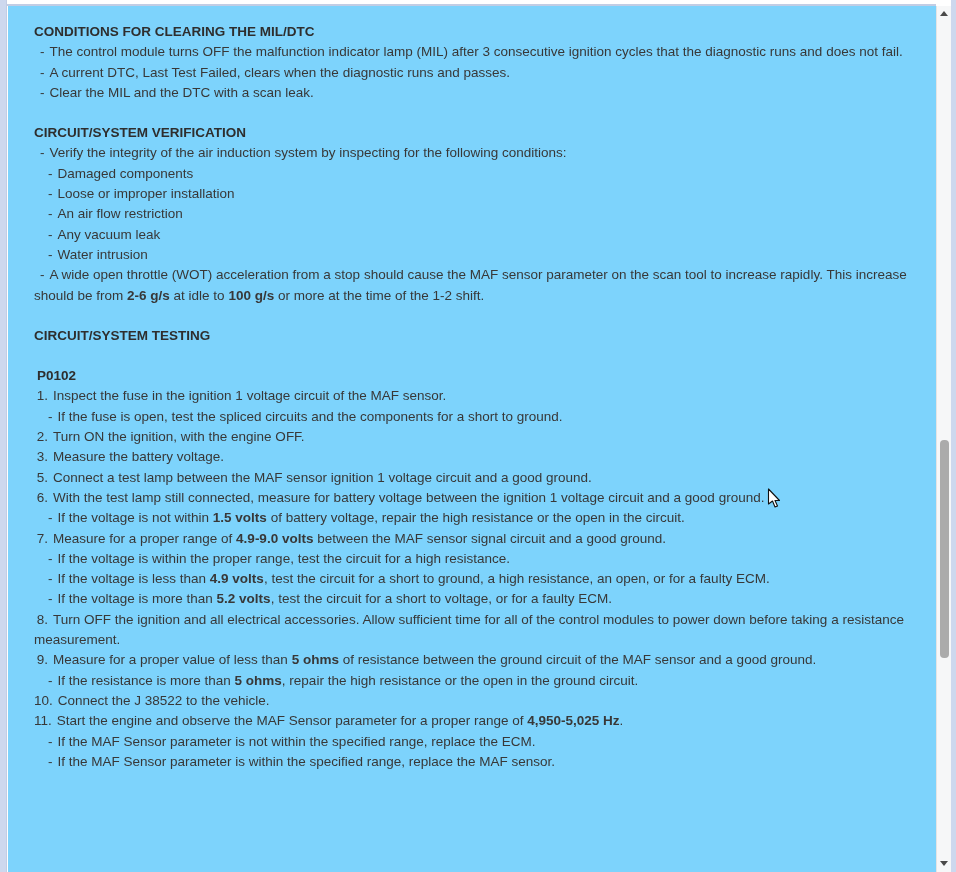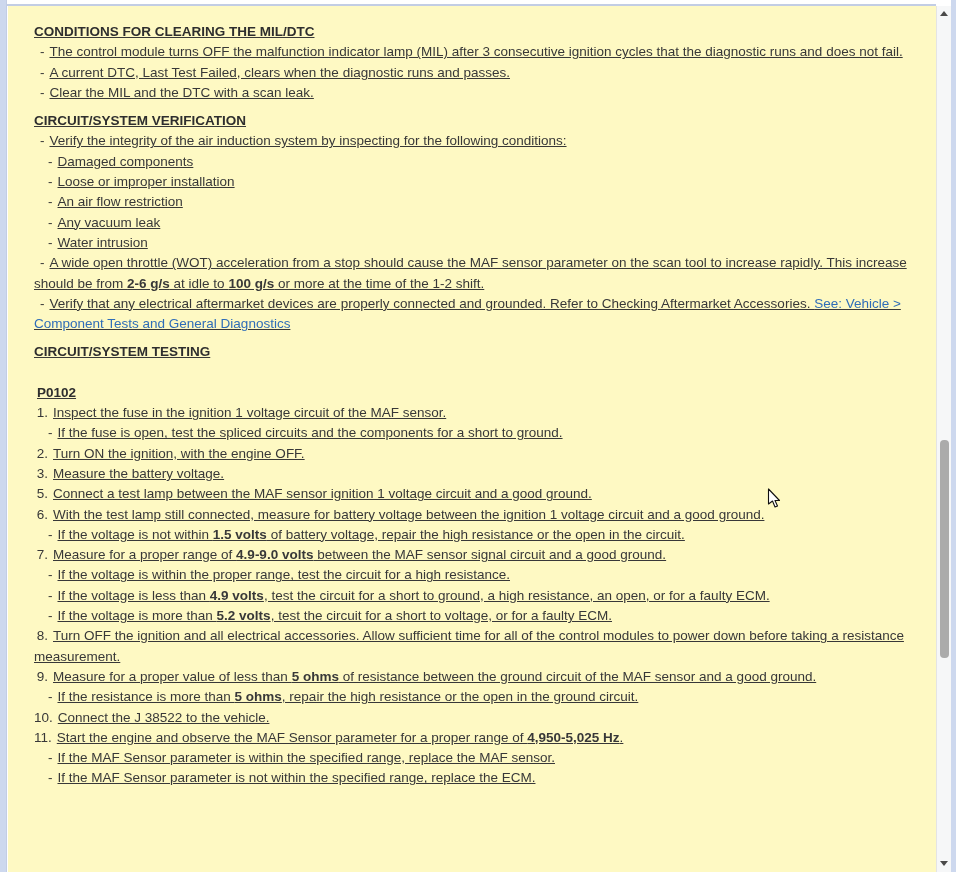--- a/index.html
+++ b/index.html
@@ -22,32 +22,31 @@
     background: var(--frame, #cdd8ee);
   }
   .frame-top {
     position: absolute; left: 7px; right: 20px; top: 4px; height: 2px;
     background: var(--frame_line, #bfcbe2);
   }
 
   
   .content {
     position: absolute; left: 8px; top: 6px; right: 20px; bottom: 0;
-    background: #fef9c3;
+    background: #7dd3fc;
     padding: 16px 6px 0 26px;
     font-size: 13.5px;
     line-height: 20.3px;
     color: var(--text, #383838);
     overflow: hidden;
-    text-decoration: underline;
   }
   .heading {
     font-weight: bold;
     color: var(--heading, #2e2e2e);
-    margin-top: 8px;
+    margin-top: 20px;
   }
   .heading:first-child { margin-top: 0; }
   .subheading {
     font-weight: bold;
     color: var(--heading, #2e2e2e);
     margin-top: 20px;
     padding-left: 3px;
   }
   .marker { display: inline-block; }
   .mdash { margin-right: 5px; }
@@ -101,41 +100,40 @@
     <div class="item lvl1"><span class="marker mdash">-</span><span>A current DTC, Last Test Failed, clears when the diagnostic runs and passes.</span></div>
     <div class="item lvl1"><span class="marker mdash">-</span><span>Clear the MIL and the DTC with a scan leak.</span></div>
     <div class="heading">CIRCUIT/SYSTEM VERIFICATION</div>
     <div class="item lvl1"><span class="marker mdash">-</span><span>Verify the integrity of the air induction system by inspecting for the following conditions:</span></div>
     <div class="item lvl2"><span class="marker mdash">-</span><span>Damaged components</span></div>
     <div class="item lvl2"><span class="marker mdash">-</span><span>Loose or improper installation</span></div>
     <div class="item lvl2"><span class="marker mdash">-</span><span>An air flow restriction</span></div>
     <div class="item lvl2"><span class="marker mdash">-</span><span>Any vacuum leak</span></div>
     <div class="item lvl2"><span class="marker mdash">-</span><span>Water intrusion</span></div>
     <div class="item lvl1"><span class="marker mdash">-</span><span>A wide open throttle (WOT) acceleration from a stop should cause the MAF sensor parameter on the scan tool to increase rapidly. This increase should be from </span><span class="b">2-6 g/s</span><span> at idle to </span><span class="b">100 g/s</span><span> or more at the time of the 1-2 shift.</span></div>
-    <div class="item lvl1"><span class="marker mdash">-</span><span>Verify that any electrical aftermarket devices are properly connected and grounded. Refer to Checking Aftermarket Accessories. </span><a href="#" class="link">See: Vehicle &gt; Component Tests and General Diagnostics</a></div>
     <div class="heading">CIRCUIT/SYSTEM TESTING</div>
     <div class="subheading">P0102</div>
     <div class="item lvl1"><span class="marker mnum">1.</span><span>Inspect the fuse in the ignition 1 voltage circuit of the MAF sensor.</span></div>
     <div class="item lvl2"><span class="marker mdash">-</span><span>If the fuse is open, test the spliced circuits and the components for a short to ground.</span></div>
     <div class="item lvl1"><span class="marker mnum">2.</span><span>Turn ON the ignition, with the engine OFF.</span></div>
     <div class="item lvl1"><span class="marker mnum">3.</span><span>Measure the battery voltage.</span></div>
     <div class="item lvl1"><span class="marker mnum">5.</span><span>Connect a test lamp between the MAF sensor ignition 1 voltage circuit and a good ground.</span></div>
     <div class="item lvl1"><span class="marker mnum">6.</span><span>With the test lamp still connected, measure for battery voltage between the ignition 1 voltage circuit and a good ground.</span></div>
     <div class="item lvl2"><span class="marker mdash">-</span><span>If the voltage is not within </span><span class="b">1.5 volts</span><span> of battery voltage, repair the high resistance or the open in the circuit.</span></div>
     <div class="item lvl1"><span class="marker mnum">7.</span><span>Measure for a proper range of </span><span class="b">4.9-9.0 volts</span><span> between the MAF sensor signal circuit and a good ground.</span></div>
     <div class="item lvl2"><span class="marker mdash">-</span><span>If the voltage is within the proper range, test the circuit for a high resistance.</span></div>
     <div class="item lvl2"><span class="marker mdash">-</span><span>If the voltage is less than </span><span class="b">4.9 volts</span><span>, test the circuit for a short to ground, a high resistance, an open, or for a faulty ECM.</span></div>
     <div class="item lvl2"><span class="marker mdash">-</span><span>If the voltage is more than </span><span class="b">5.2 volts</span><span>, test the circuit for a short to voltage, or for a faulty ECM.</span></div>
     <div class="item lvl1"><span class="marker mnum">8.</span><span>Turn OFF the ignition and all electrical accessories. Allow sufficient time for all of the control modules to power down before taking a resistance measurement.</span></div>
     <div class="item lvl1"><span class="marker mnum">9.</span><span>Measure for a proper value of less than </span><span class="b">5 ohms</span><span> of resistance between the ground circuit of the MAF sensor and a good ground.</span></div>
     <div class="item lvl2"><span class="marker mdash">-</span><span>If the resistance is more than </span><span class="b">5 ohms</span><span>, repair the high resistance or the open in the ground circuit.</span></div>
     <div class="item lvl1"><span class="marker mnum">10.</span><span>Connect the J 38522 to the vehicle.</span></div>
     <div class="item lvl1"><span class="marker mnum">11.</span><span>Start the engine and observe the MAF Sensor parameter for a proper range of </span><span class="b">4,950-5,025 Hz</span><span>.</span></div>
+    <div class="item lvl2"><span class="marker mdash">-</span><span>If the MAF Sensor parameter is not within the specified range, replace the ECM.</span></div>
     <div class="item lvl2"><span class="marker mdash">-</span><span>If the MAF Sensor parameter is within the specified range, replace the MAF sensor.</span></div>
-    <div class="item lvl2"><span class="marker mdash">-</span><span>If the MAF Sensor parameter is not within the specified range, replace the ECM.</span></div>
   </div>
 
 <div class="scrollbar">
   <div class="sb-btn up">
     <span class="tri-up"></span>
   </div>
   <div class="sb-thumb"></div>
   <div class="sb-btn down">
     <span class="tri-down"></span>
   </div>

